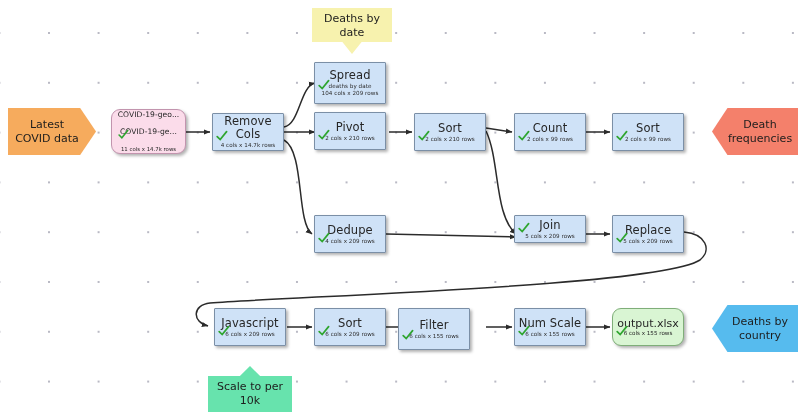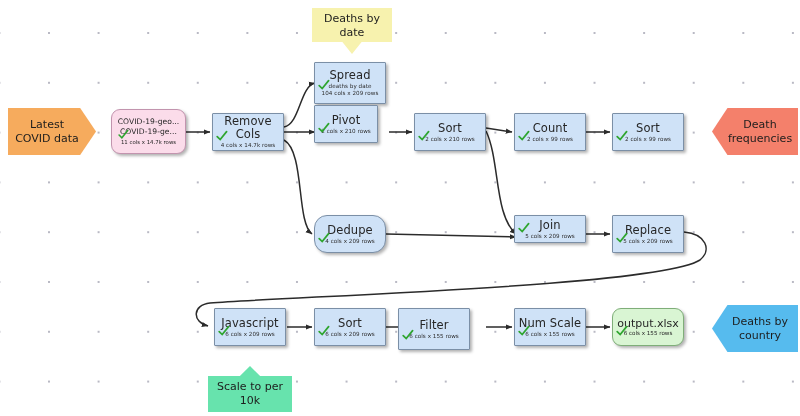--- a/index.html
+++ b/index.html
@@ -71,21 +71,21 @@
     border-radius:9px;
   }
   .filenode .title{font-size:11px;line-height:13px;}
   .filenode .sub{font-size:5.6px;line-height:7px;}
 
   
   .srcnode{
     background:#fbdcea;
     border:1px solid #c294ae;
     border-radius:9px;
-    justify-content:center;
+    justify-content:space-between;
   }
   .srcnode .l1,.srcnode .l2{
     font-size:7.6px;line-height:9.5px;letter-spacing:0.05px;
   }
   .srcnode .sub{font-size:5.4px;line-height:8px;margin-top:2px;}
   .srcnode .check{left:6px;bottom:13px;width:11px;height:11px;}
 
   
   .tag{
     position:absolute;
@@ -224,21 +224,21 @@
     <div class="check" style="bottom:12px;">
       <svg viewBox="0 0 12 12">
           <path d="M1.2,6.6 L4.2,9.6 L10.6,1.6" stroke="#2fa52f" stroke-width="1.7" fill="none" stroke-linecap="round"></path>
         </svg>
     </div>
     <div class="title">Spread</div>
     <div class="subhead">deaths by date</div>
     <div class="sub">104 cols x 209 rows</div>
   </div>
 
-  <div class="node op" style="left:314px;top:105px;width:64px;height:38px;">
+  <div class="node op" style="left:314px;top:112px;width:72px;height:38px;">
     <div class="check">
       <svg viewBox="0 0 12 12">
           <path d="M1.2,6.6 L4.2,9.6 L10.6,1.6" stroke="#2fa52f" stroke-width="1.7" fill="none" stroke-linecap="round"></path>
         </svg>
     </div>
     <div class="title">Pivot</div>
     <div class="sub">2 cols x 210 rows</div>
   </div>
 
   <div class="node op" style="left:414px;top:113px;width:72px;height:38px;">
@@ -264,21 +264,21 @@
   <div class="node op" style="left:612px;top:113px;width:72px;height:38px;">
     <div class="check">
       <svg viewBox="0 0 12 12">
           <path d="M1.2,6.6 L4.2,9.6 L10.6,1.6" stroke="#2fa52f" stroke-width="1.7" fill="none" stroke-linecap="round"></path>
         </svg>
     </div>
     <div class="title">Sort</div>
     <div class="sub">2 cols x 99 rows</div>
   </div>
 
-  <div class="node op" style="left:314px;top:215px;width:72px;height:38px;border-radius:13px;">
+  <div class="node op" style="left:314px;top:215px;width:72px;height:38px;">
     <div class="check">
       <svg viewBox="0 0 12 12">
           <path d="M1.2,6.6 L4.2,9.6 L10.6,1.6" stroke="#2fa52f" stroke-width="1.7" fill="none" stroke-linecap="round"></path>
         </svg>
     </div>
     <div class="title">Dedupe</div>
     <div class="sub">4 cols x 209 rows</div>
   </div>
 
   <div class="node op" style="left:514px;top:215px;width:72px;height:28px;">

